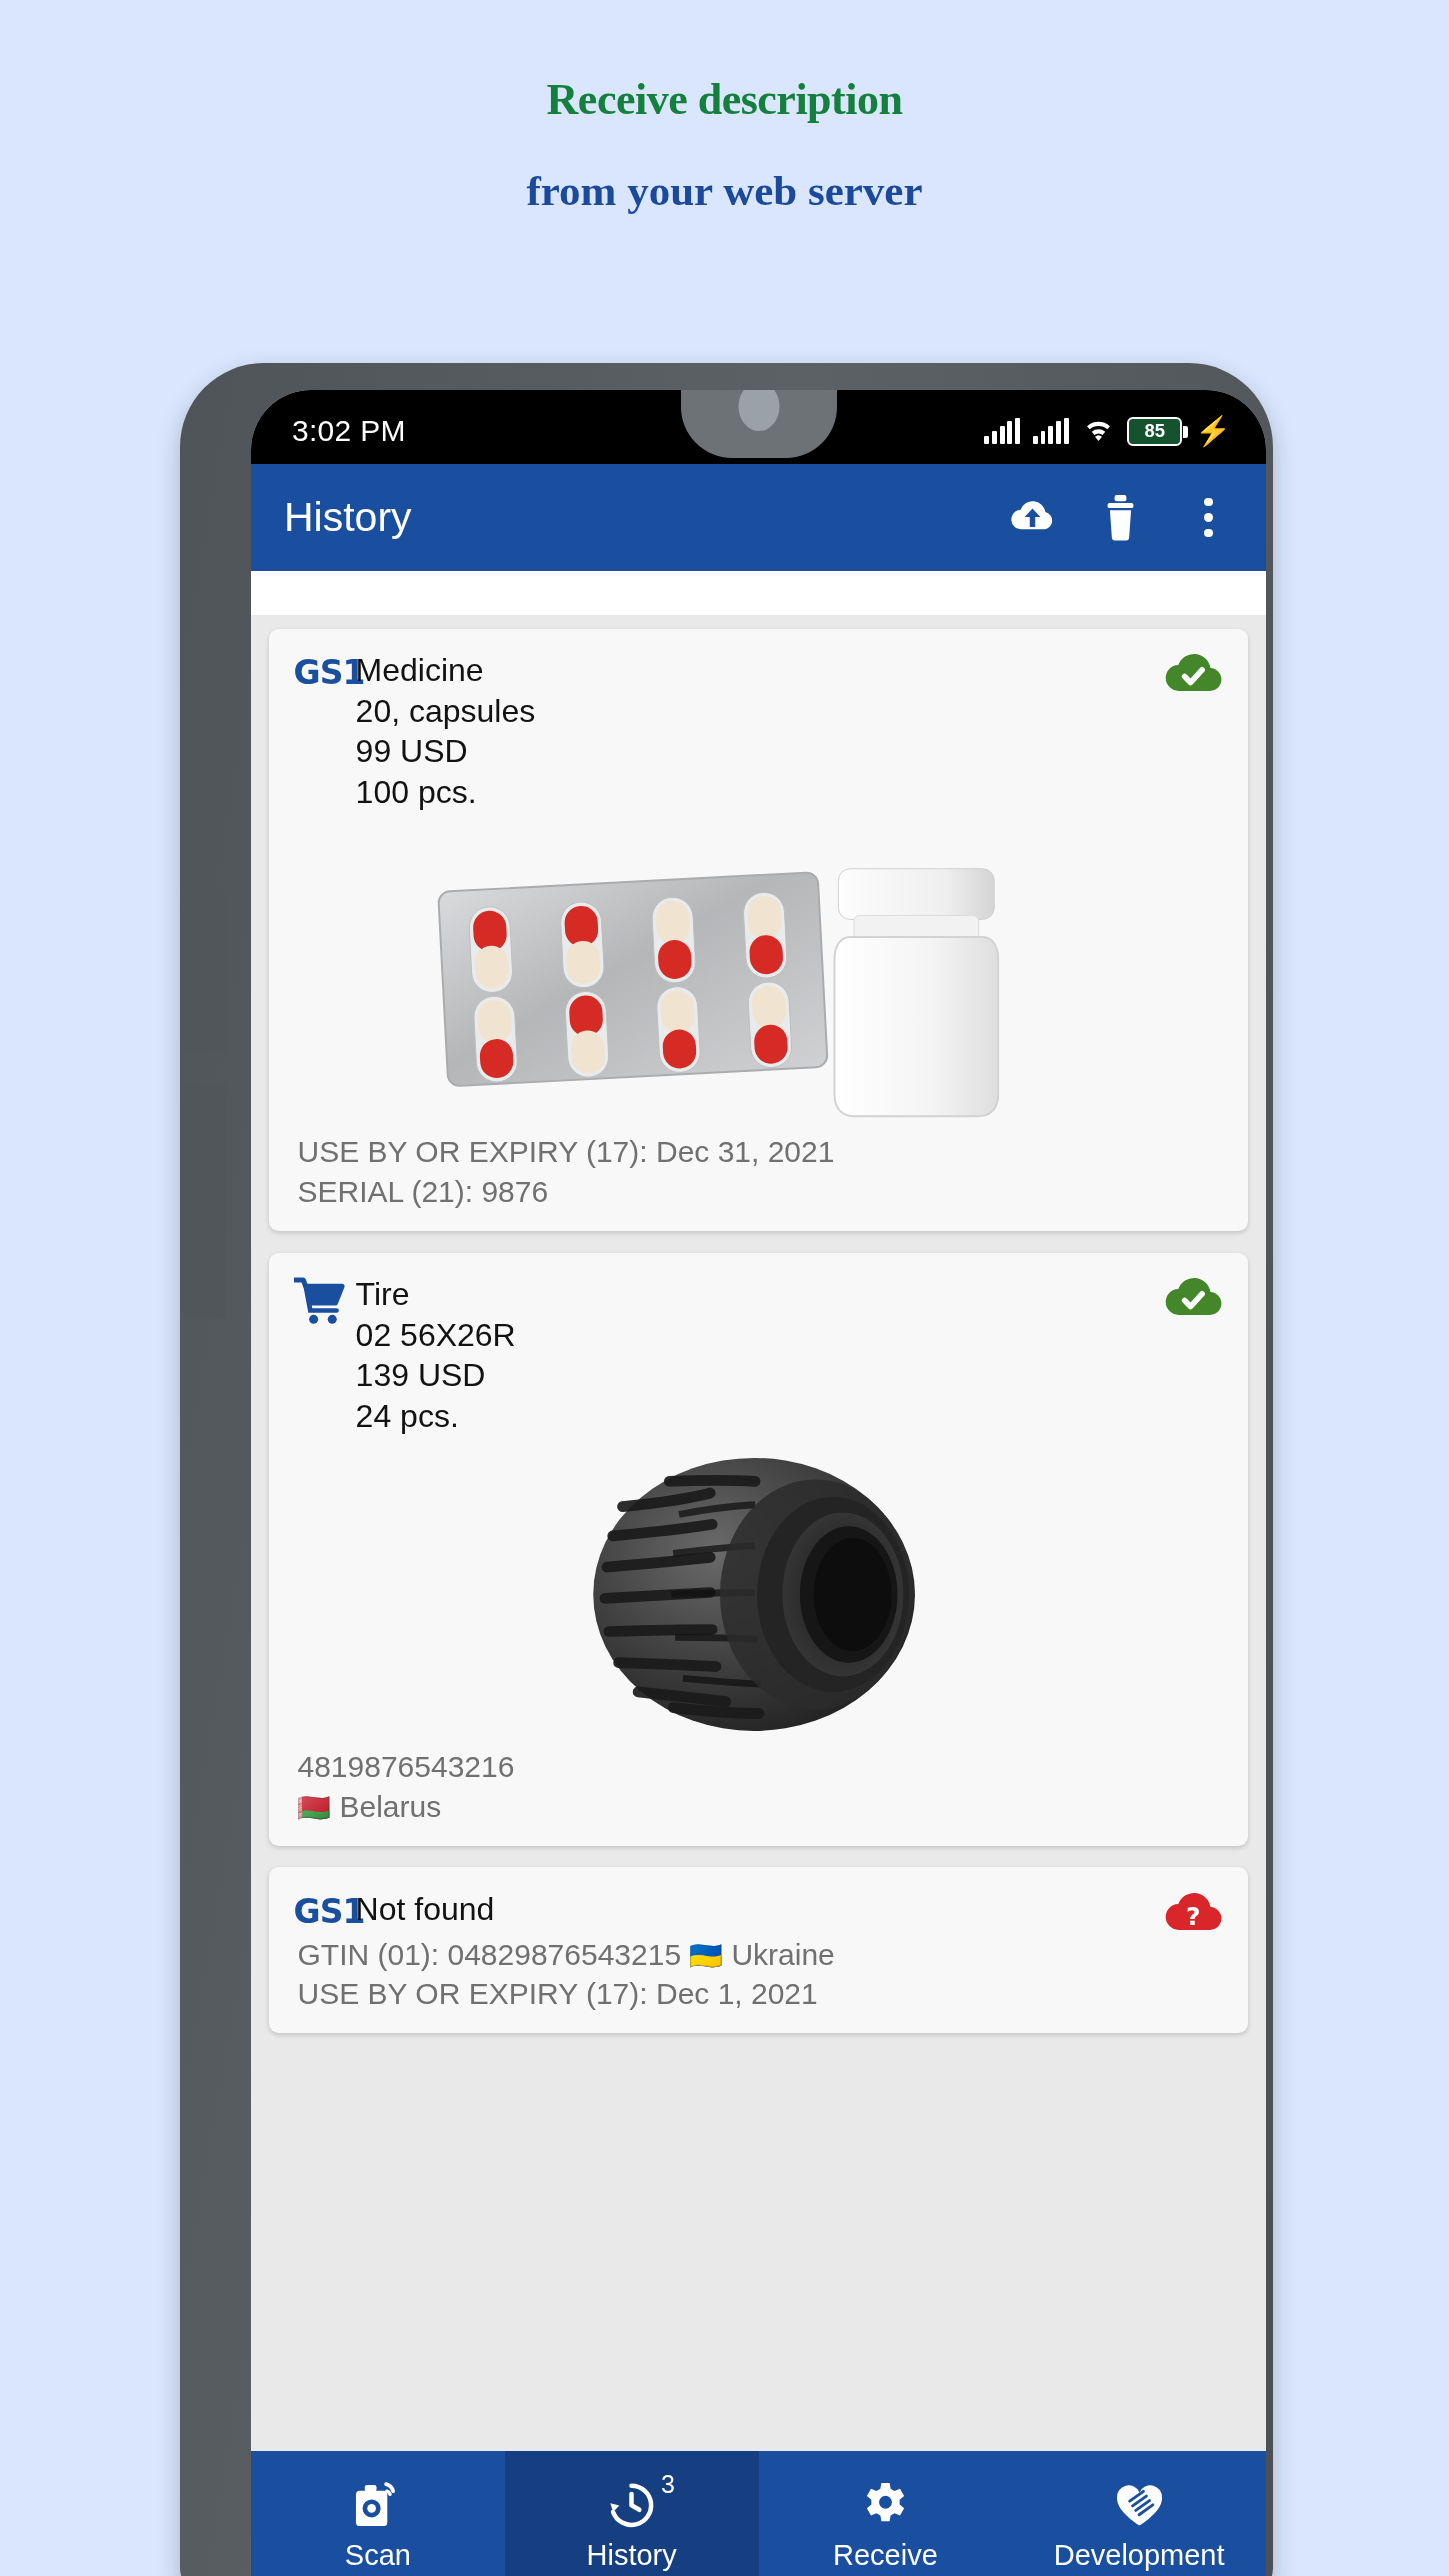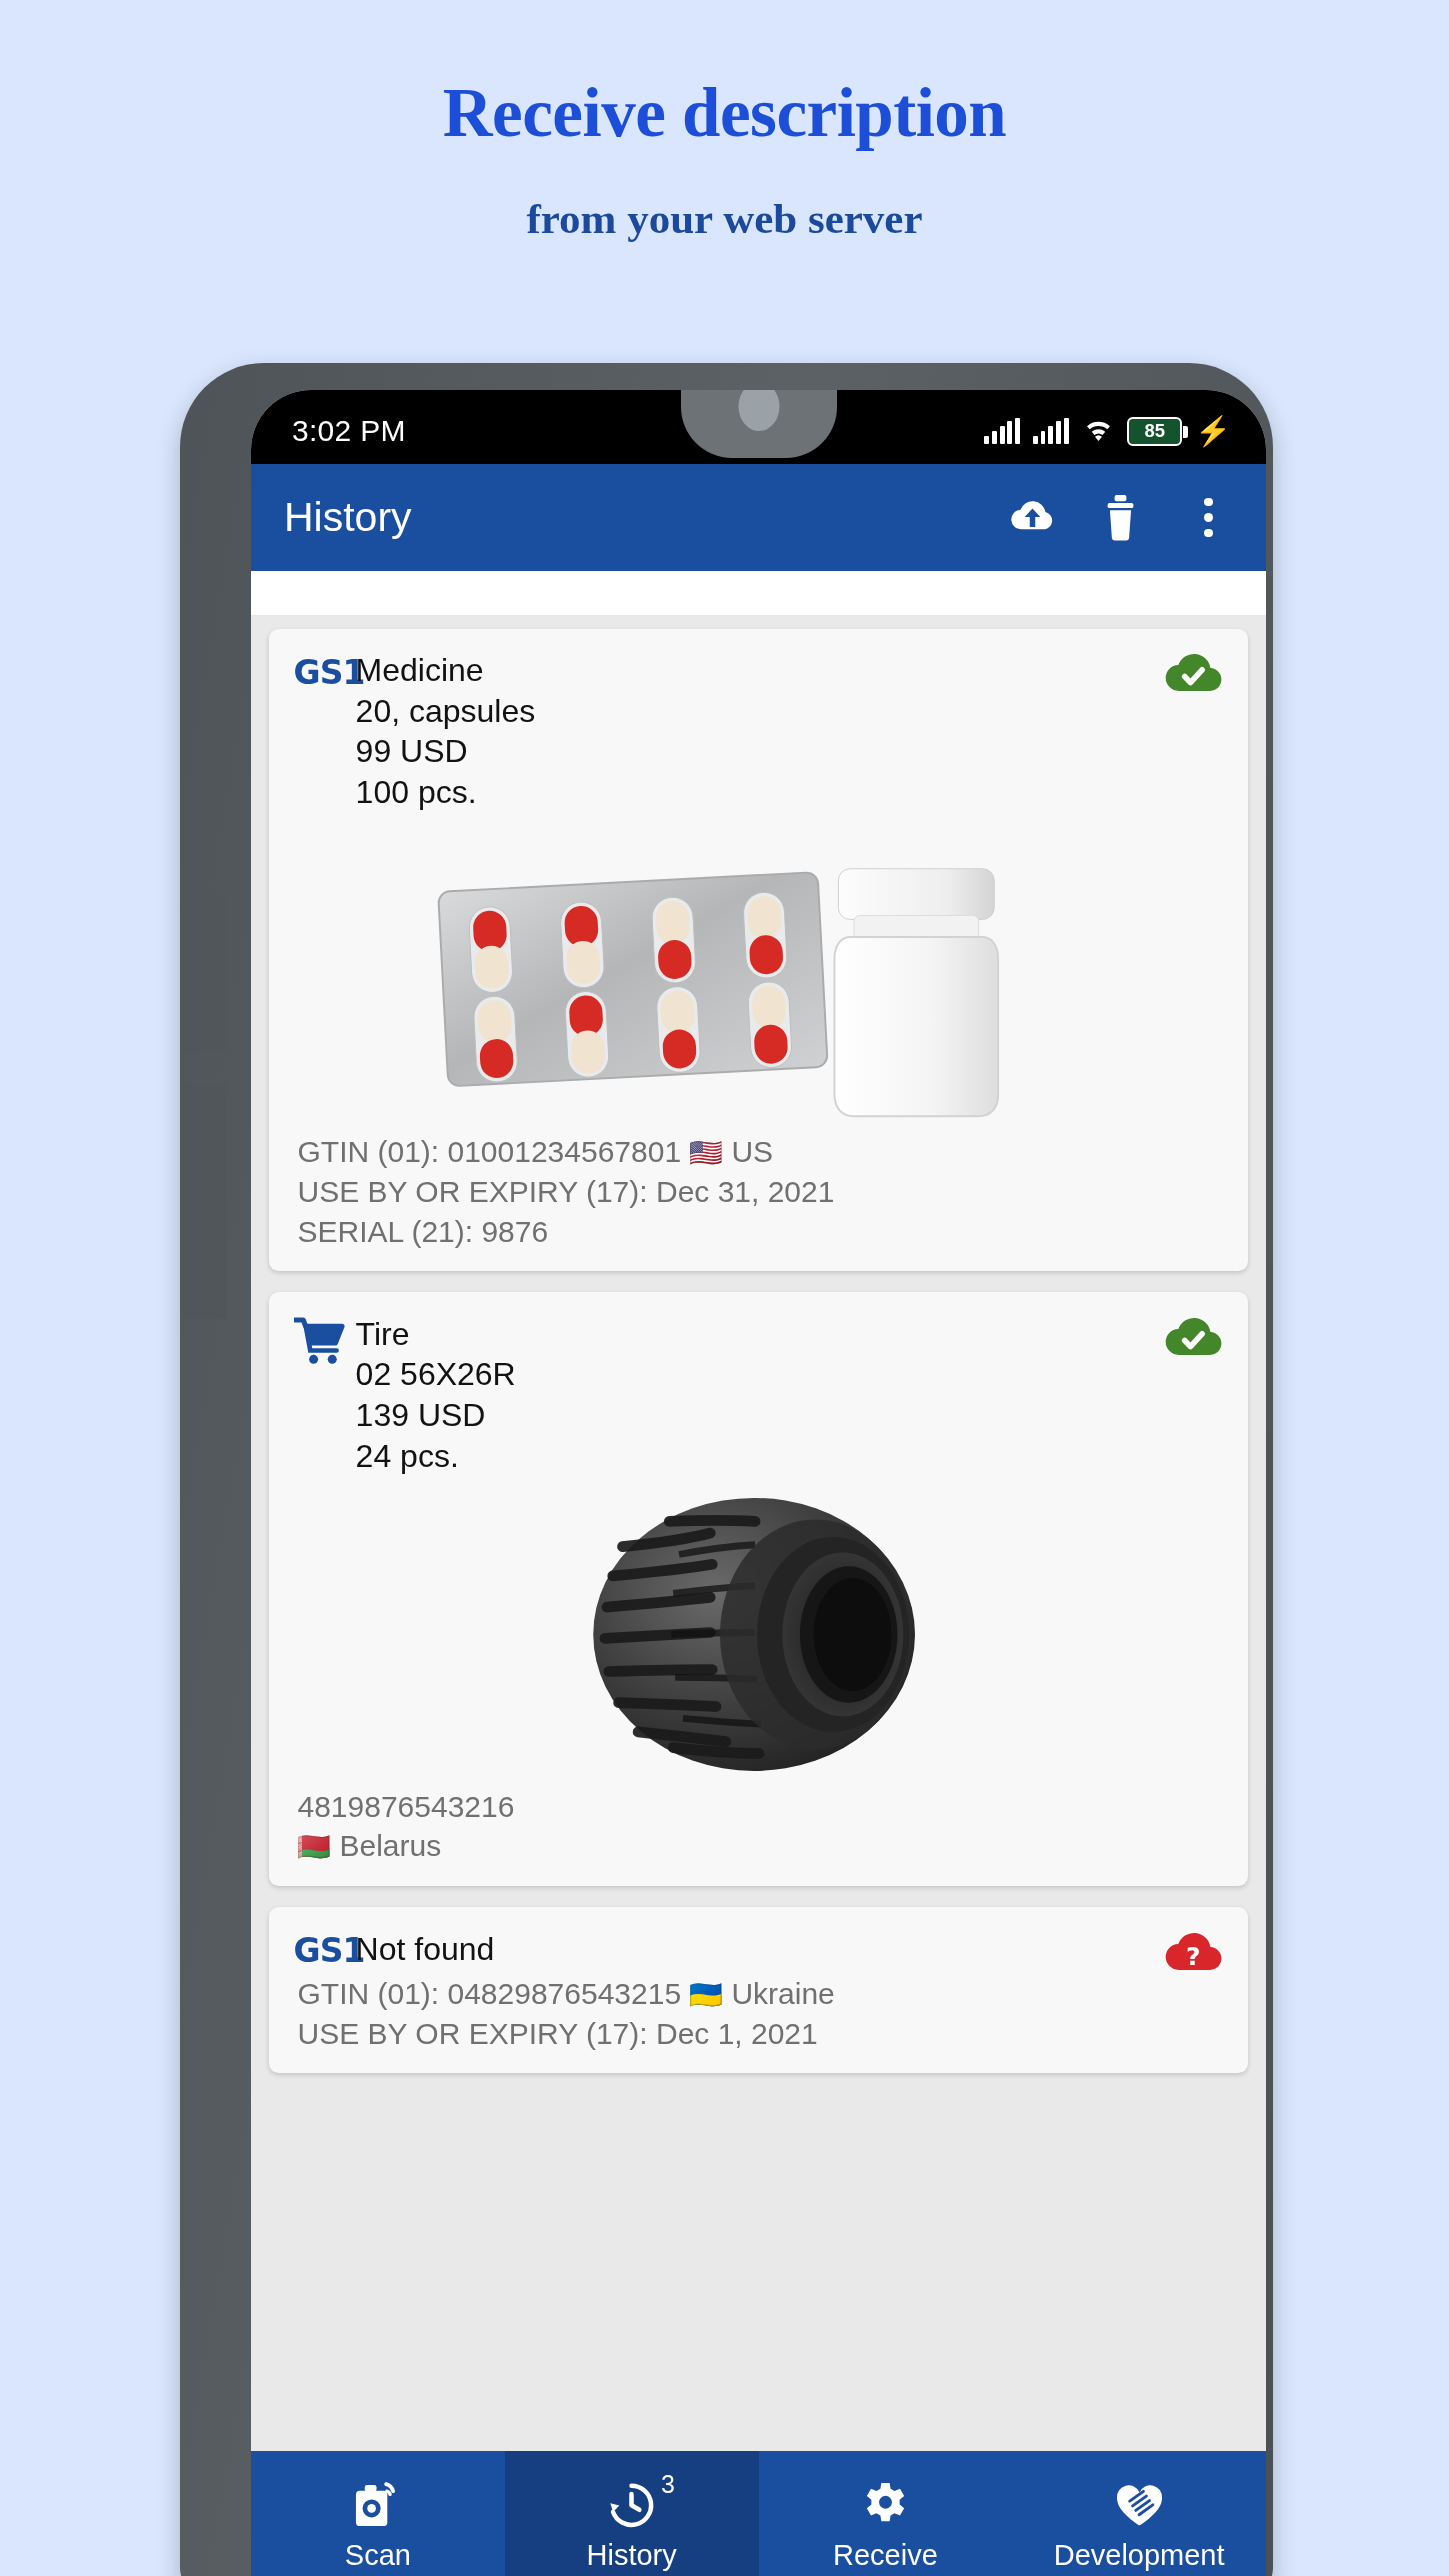--- a/index.html
+++ b/index.html
@@ -18,23 +18,23 @@
 
   
   .promo {
     width: 100%;
     padding-top: 76px;
     text-align: center;
   }
   .promo-title {
     font-family: "Liberation Serif", serif;
     font-weight: bold;
-    font-size: 69px;
+    font-size: 44px;
     line-height: 1.1;
-    color: #1d4ed8;
+    color: #15803d;
     letter-spacing: -0.5px;
   }
   .promo-subtitle {
     font-family: "Liberation Serif", serif;
     font-weight: bold;
     font-size: 43px;
     line-height: 1.1;
     color: #1b4a9c;
     margin-top: 43px;
   }
@@ -406,21 +406,20 @@
 
               <g>
                 <rect x="432" y="48" width="160" height="52" rx="12" fill="url(#cap)" stroke="#cfcfcf"></rect>
                 <rect x="448" y="96" width="128" height="28" rx="6" fill="#f2f2f2" stroke="#dcdcdc"></rect>
                 <path d="M444 118h136c10 0 16 10 16 22v140c0 14-8 22-20 22h-128c-12 0-20-8-20-22V140c0-12 6-22 16-22z" fill="url(#bot)" stroke="#d2d2d2" stroke-width="2"></path>
               </g>
             </svg>
           </div>
 
           <div class="detail-lines">
-            <div><span>GTIN (01): 01001234567801</span> <span class="flag">🇺🇸</span> <span>US</span></div>
             <div>USE BY OR EXPIRY (17): Dec 31, 2021</div>
             <div>SERIAL (21): 9876</div>
           </div>
         </div>
 
         <div class="card">
           <div class="status-badge">
             <svg width="60" height="49" viewBox="0 0 31 25">
               <path d="M24.5 10.2a8.6 8.6 0 00-16.6-1.6A6.5 6.5 0 008.3 22h15.7a5.9 5.9 0 00.5-11.8z" fill="#44862a"></path>
               <path d="M11.2 14.6l3 3.1 6-6.6" stroke="#fff" stroke-width="2.9" fill="none" stroke-linecap="round" stroke-linejoin="round"></path>

